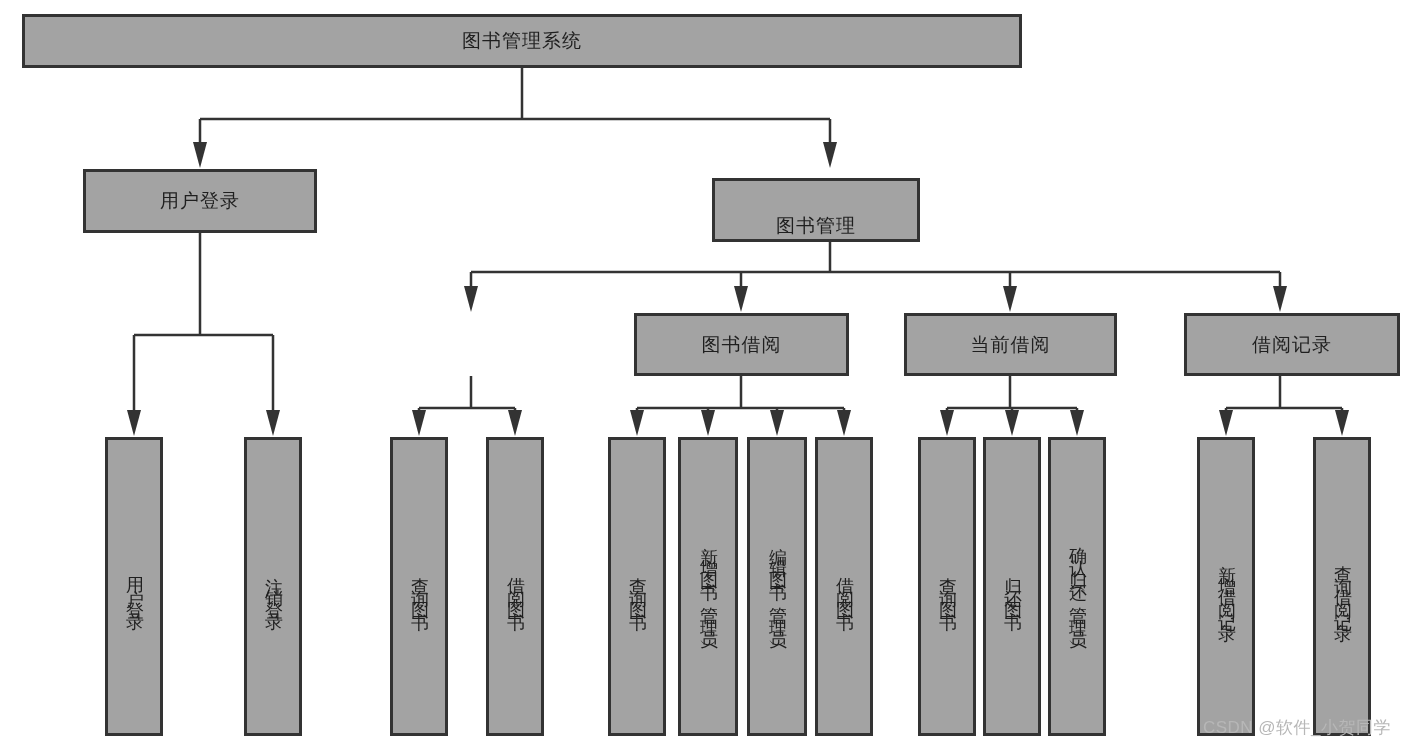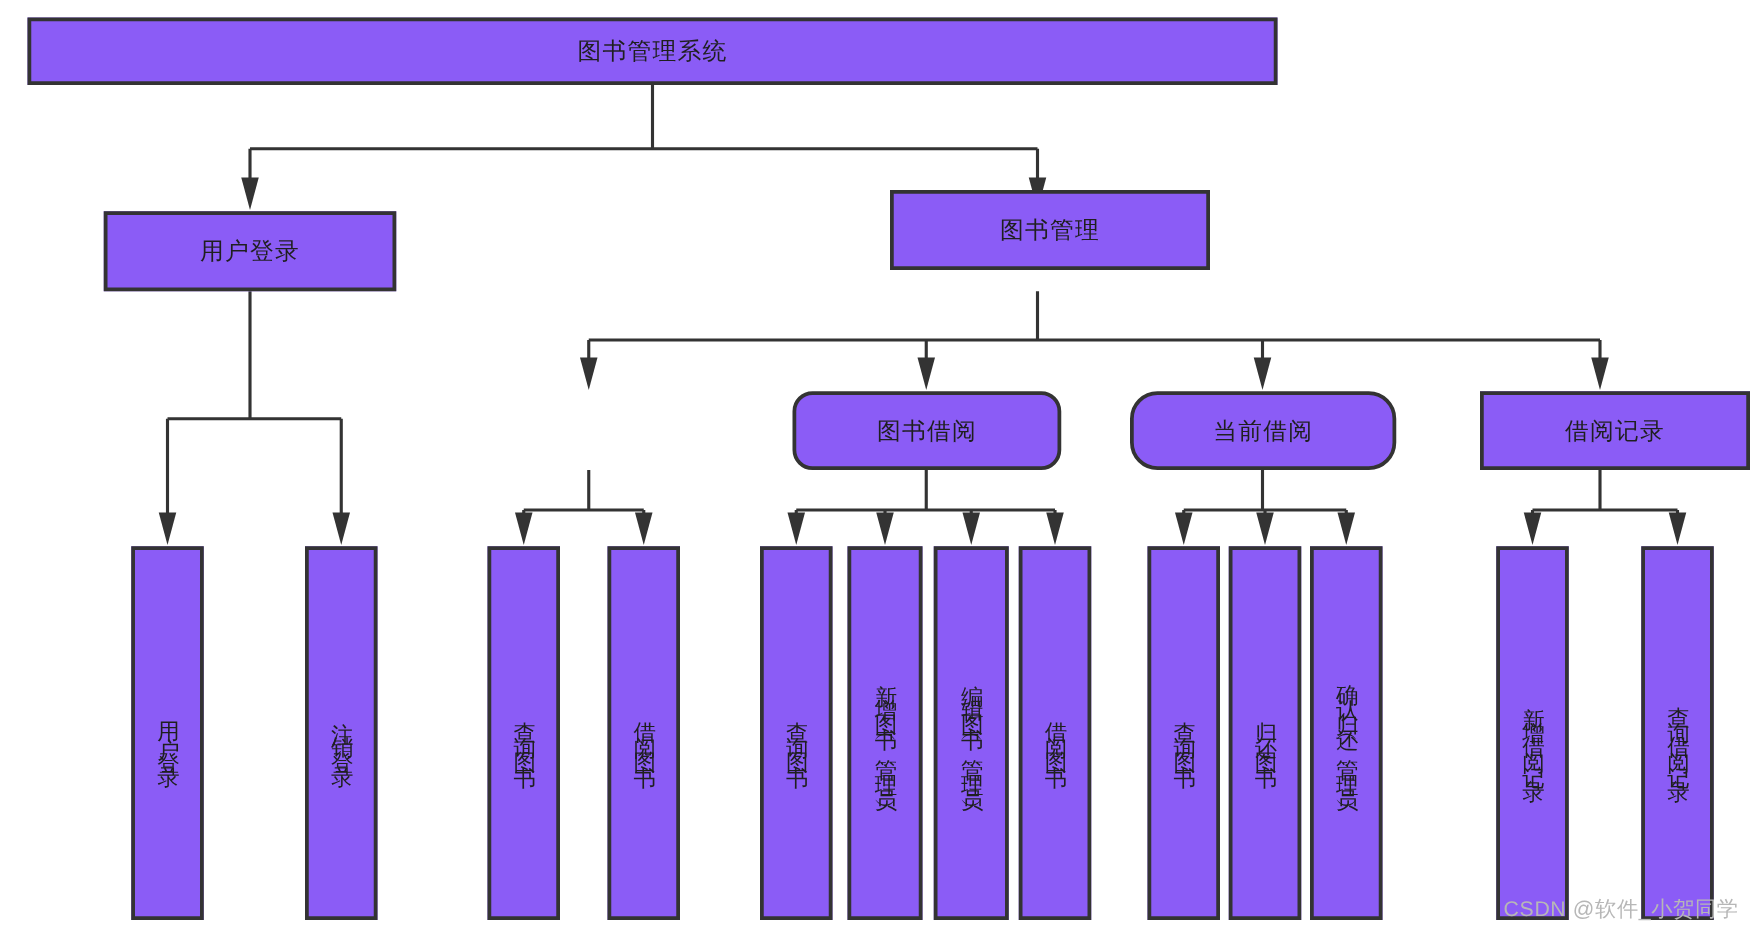--- a/index.html
+++ b/index.html
@@ -15,21 +15,21 @@
   svg.connectors {
     position: absolute;
     left: 0; top: 0;
     width: 1405px; height: 747px;
     pointer-events: none;
   }
   .box {
     position: absolute;
     box-sizing: border-box;
     border: 3px solid #333333;
-    background: #8b5cf6;
+    background: #a3a3a3;
     display: flex;
     align-items: center;
     justify-content: center;
   }
   .hbox { font-size: 19px; letter-spacing: 1px; }
   .vbox .vtext {
     writing-mode: vertical-rl;
     text-orientation: mixed;
     font-size: 18px;
     letter-spacing: 12px;
@@ -83,28 +83,28 @@
     </g>
   </svg>
 
   <div class="box hbox" style="left:22px; top:14px; width:1000px; height:54px;">
     <span>图书管理系统</span>
   </div>
 
   <div class="box hbox" style="left:83px; top:169px; width:234px; height:64px;">
     <span>用户登录</span>
   </div>
-  <div class="box hbox" style="left:712px; top:152px; width:256px; height:64px;">
+  <div class="box hbox" style="left:712px; top:178px; width:208px; height:64px;align-items:flex-end;">
     <span>图书管理</span>
   </div>
 
-  <div class="box hbox" style="left:634px; top:313px; width:215px; height:63px;border-radius:16px;">
+  <div class="box hbox" style="left:634px; top:313px; width:215px; height:63px;">
     <span>图书借阅</span>
   </div>
-  <div class="box hbox" style="left:904px; top:313px; width:213px; height:63px;border-radius:22px;">
+  <div class="box hbox" style="left:904px; top:313px; width:213px; height:63px;">
     <span>当前借阅</span>
   </div>
   <div class="box hbox" style="left:1172px; top:313px; width:216px; height:63px;margin-left:12px;">
     <span>借阅记录</span>
   </div>
 
   <div class="box vbox" style="left:105px; top:437px; width:58px; height:299px;">
     <span class="vtext">用户登录</span>
   </div>
   <div class="box vbox" style="left:244px; top:437px; width:58px; height:299px;">

